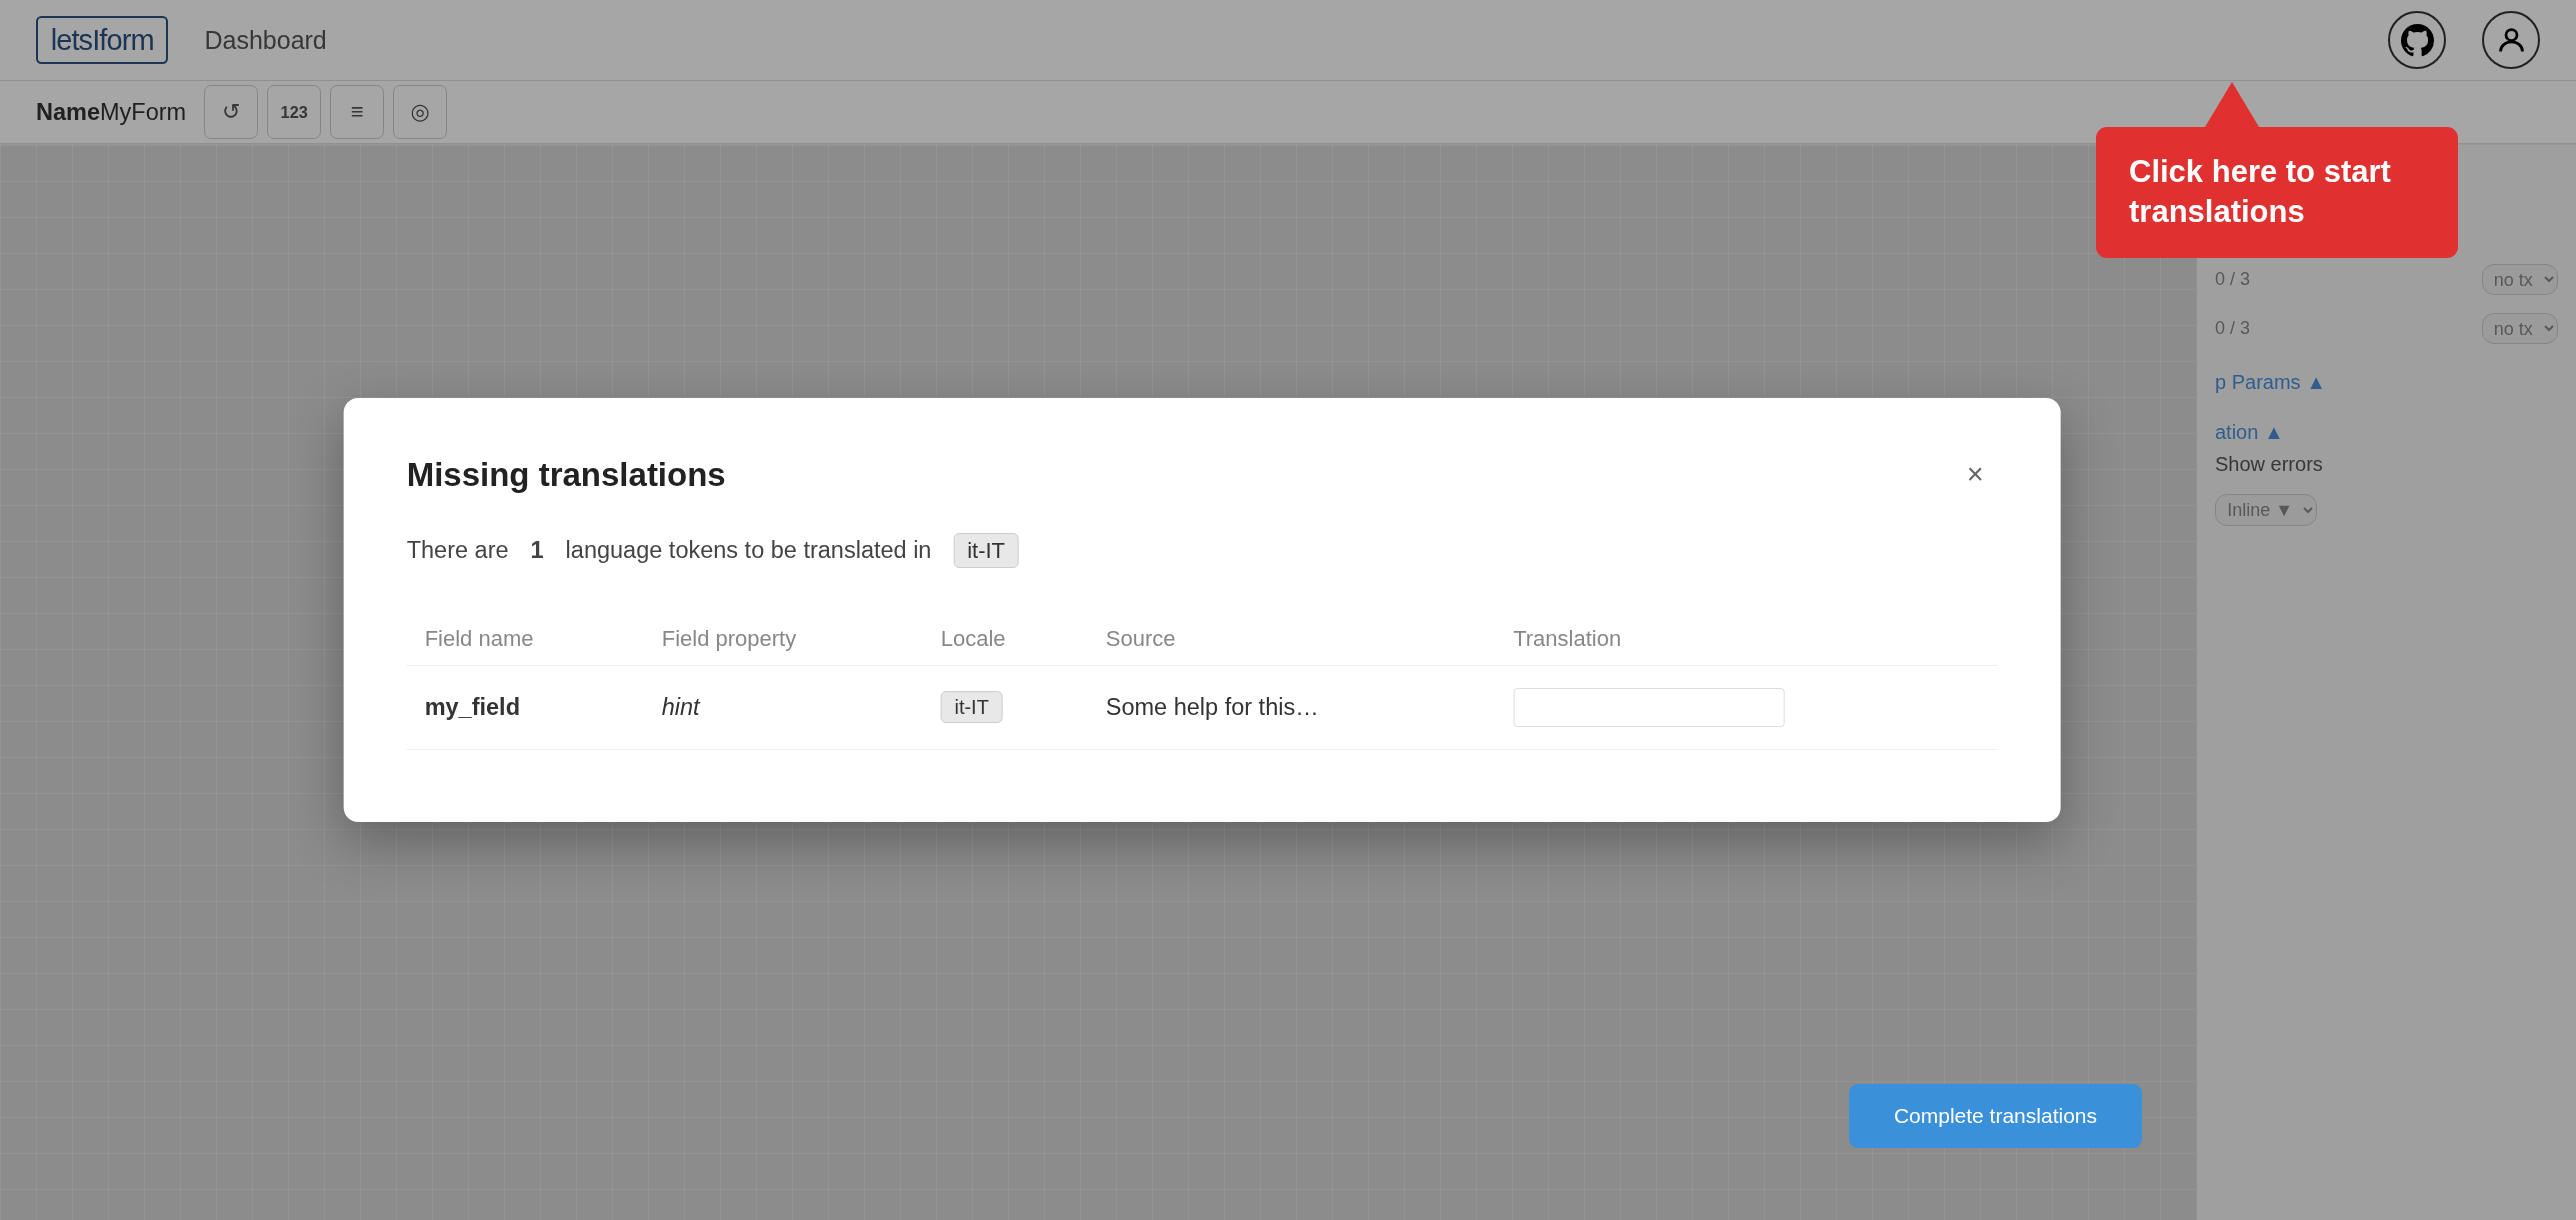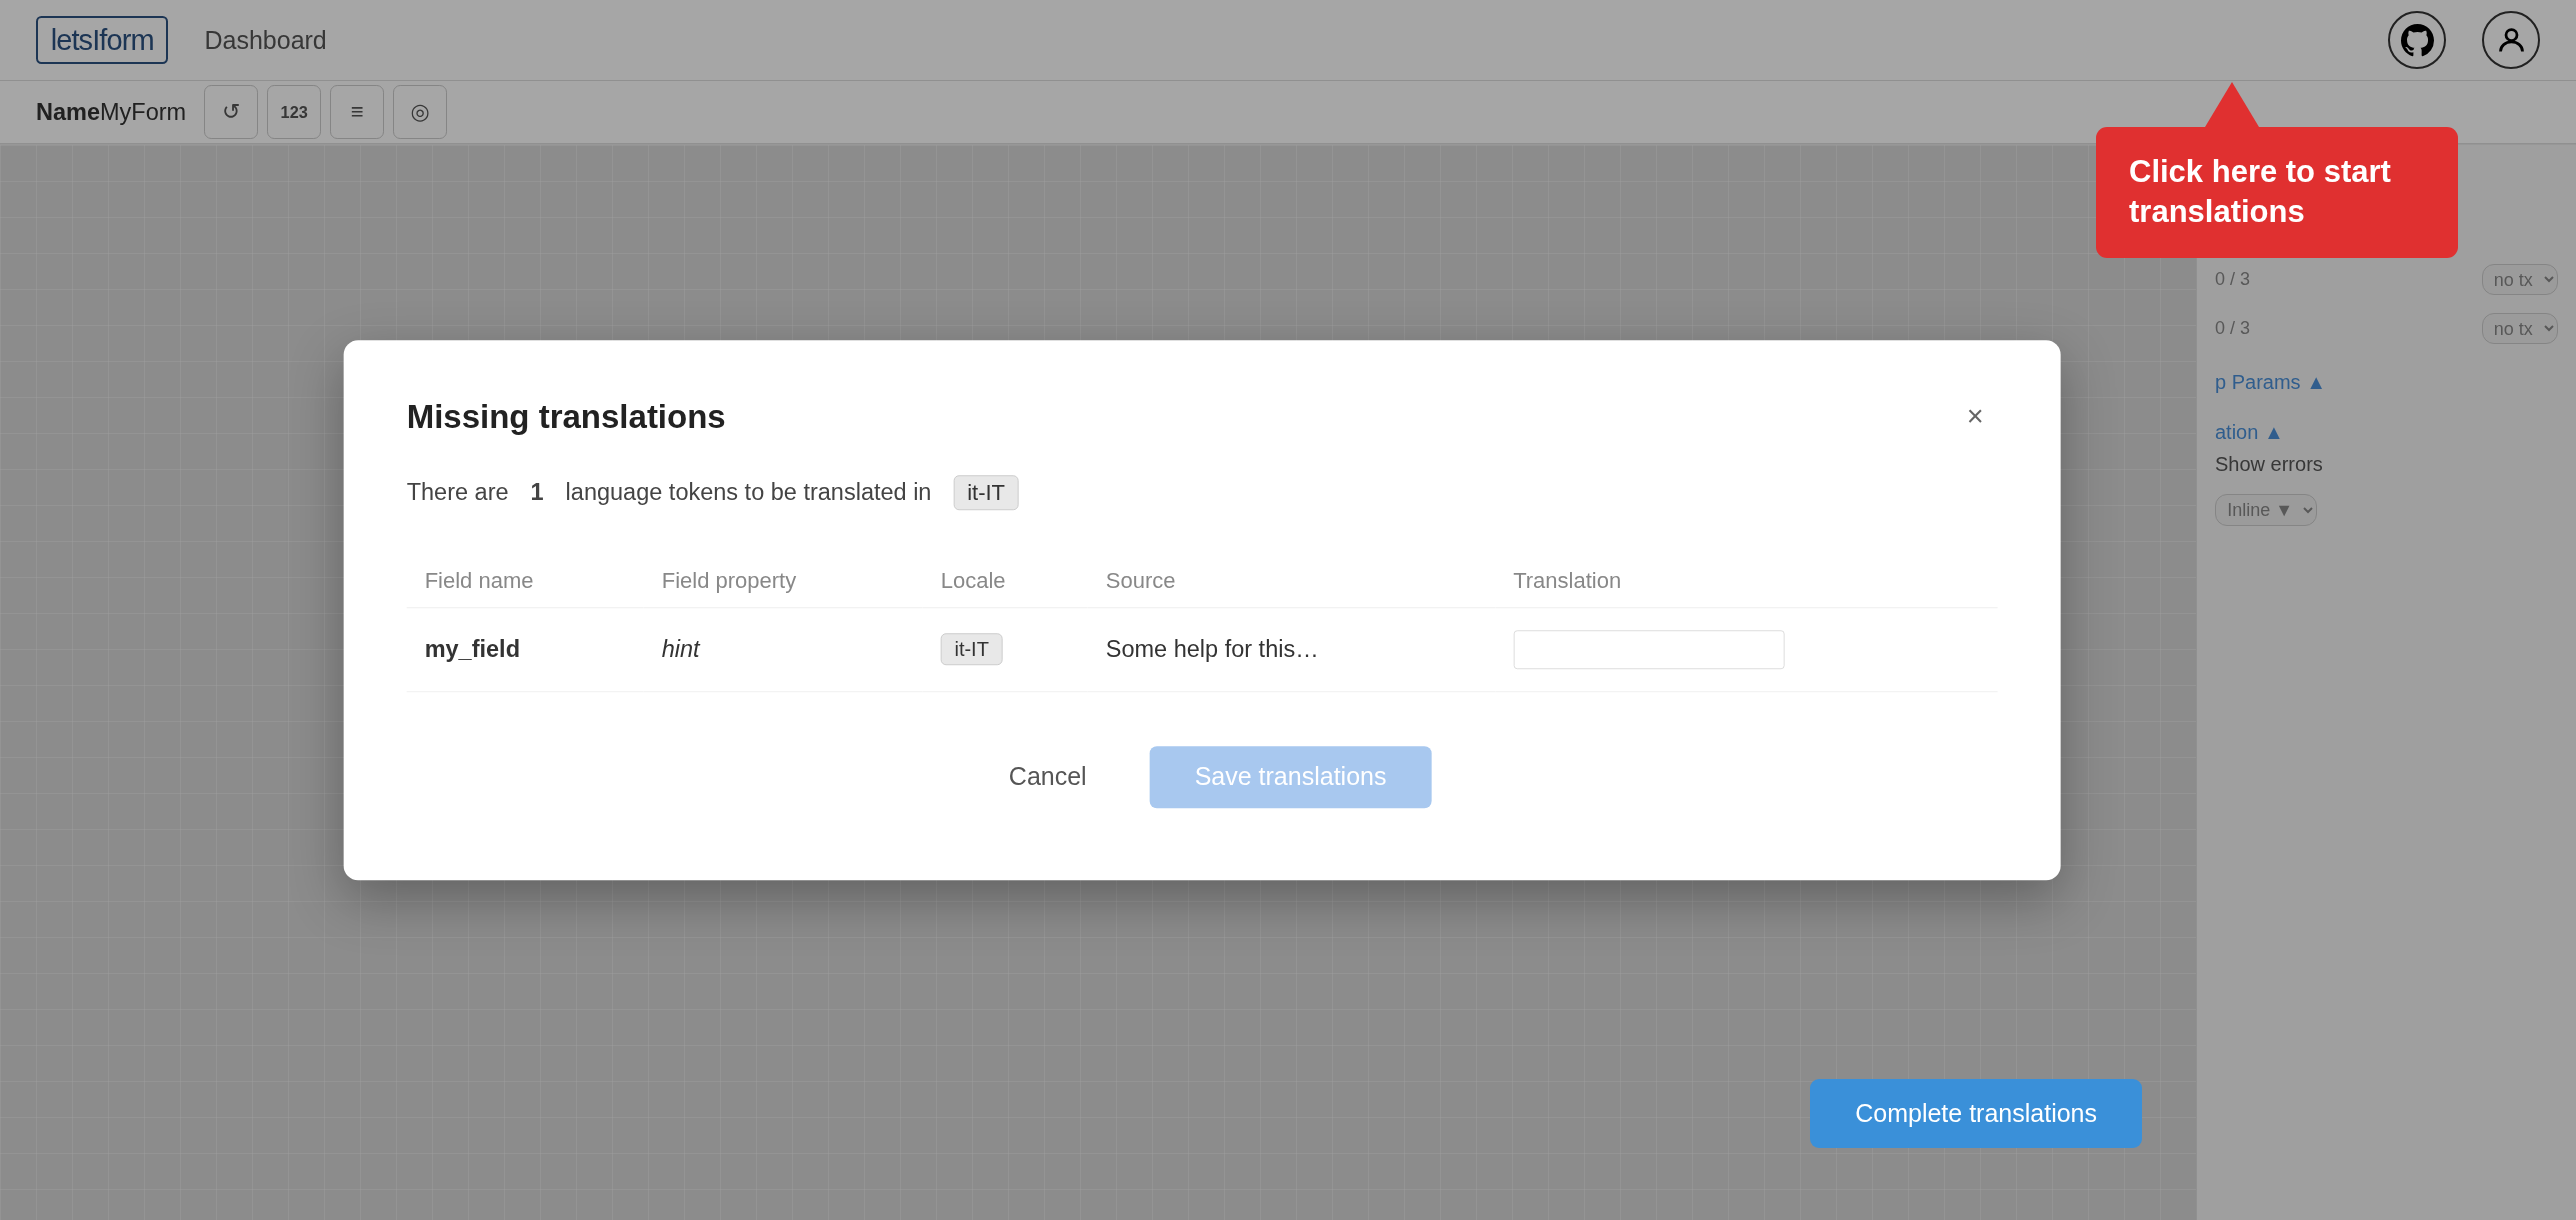--- a/index.html
+++ b/index.html
@@ -336,21 +336,21 @@
 
     
     .complete-btn {
       position: absolute;
       bottom: 72px;
       right: 434px;
       background: #3a90d9;
       color: #fff;
       border: none;
       border-radius: 9px;
-      font-size: 25px;
+      font-size: 21px;
       padding: 20px 45px;
       cursor: pointer;
       z-index: 25;
     }
 
     
     .grid-bg {
       position: absolute;
       top: 145px;
       left: 0;
@@ -462,24 +462,20 @@
           <span class="locale-cell-badge">it-IT</span>
         </td>
         <td>Some help for this…</td>
         <td>
           <input type="text" style="border: 0.9px solid rgb(221, 221, 221); border-radius: 3.6px; padding: 7.2px 11px; font-size: 20px; width: 271px;">
         </td>
       </tr>
     </tbody>
   </table>
 
-  <div class="modal-footer">
-    <button class="cancel-btn">Cancel</button>
-    <button class="save-btn">Save translations</button>
-  </div>
 </div>
 
 <div class="callout-container">
   <div class="callout-arrow"></div>
   <div class="callout-box">Click here to start translations</div>
 </div>
 
 <button class="complete-btn">Complete translations</button>
 
 

